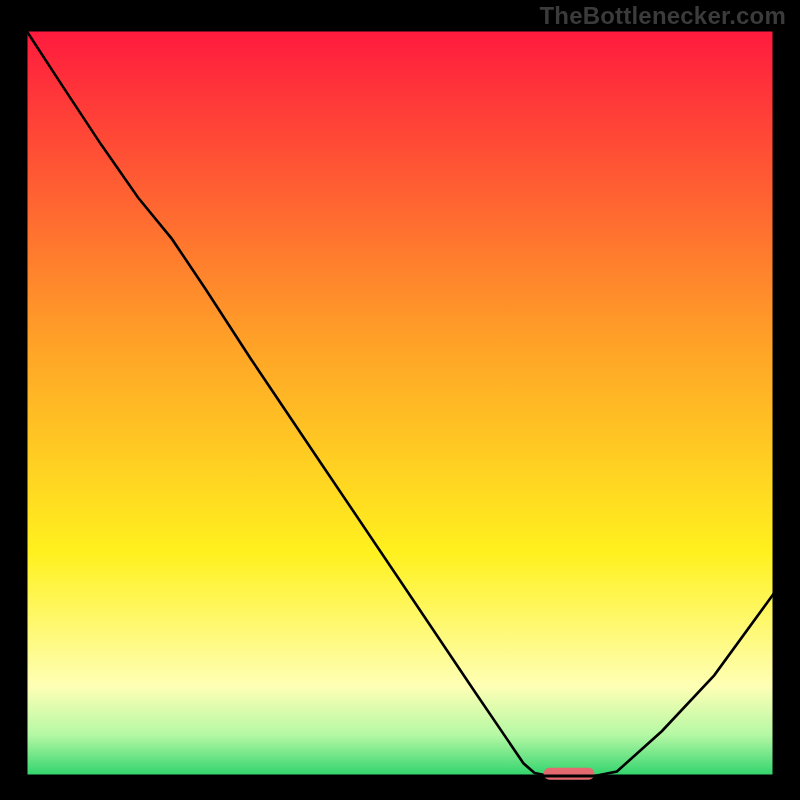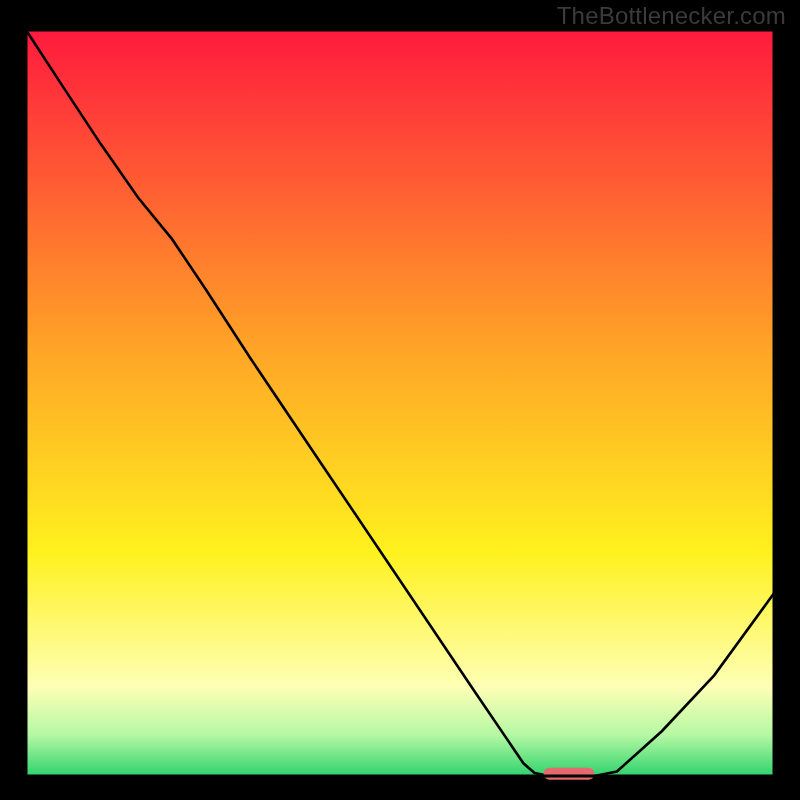--- a/index.html
+++ b/index.html
@@ -15,21 +15,21 @@
     position: relative;
     width: 800px;
     height: 800px;
   }
   .watermark {
     position: absolute;
     top: 2px;
     right: 14px;
     color: #3b3b3b;
     font-size: 24px;
-    font-weight: 400;
+    font-weight: 700;
     letter-spacing: 0.2px;
     z-index: 5;
     user-select: none;
   }
   svg.chart {
     position: absolute;
     left: 0;
     top: 0;
     width: 800px;
     height: 800px;

